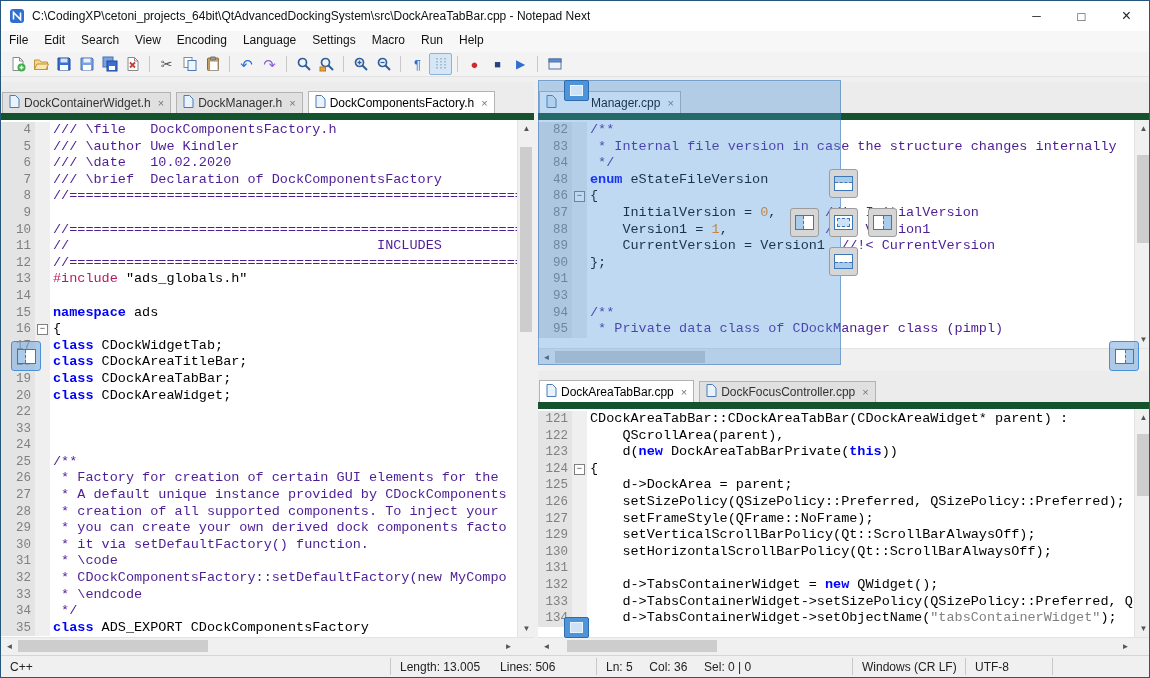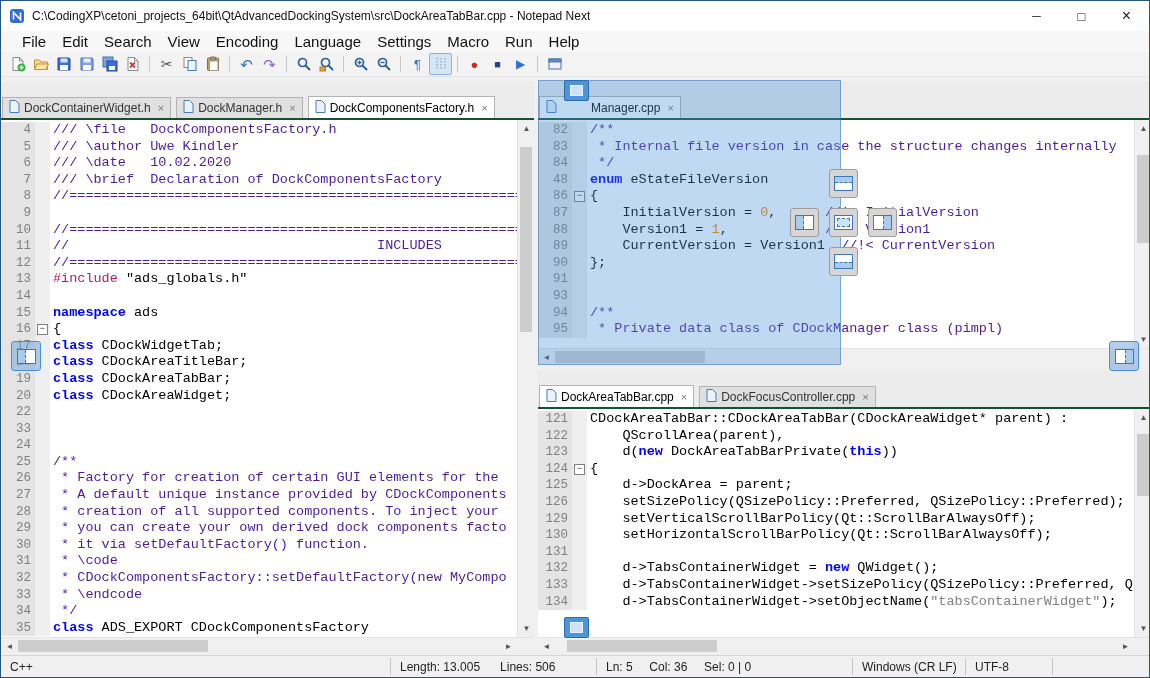--- a/index.html
+++ b/index.html
@@ -10,39 +10,39 @@
   
   .titlebar{height:30px;background:#fff;display:flex;align-items:center;padding-left:8px;flex:none}
   .app-icon{width:16px;height:16px;flex:none}
   .title-text{font-size:12px;color:#111;margin-left:7px;white-space:nowrap;overflow:hidden}
   .win-btns{margin-left:auto;display:flex;height:100%;flex:none}
   .win-btn{width:45px;height:100%;display:flex;align-items:center;justify-content:center;font-size:12px;color:#222}
   .win-btn.max{font-size:13px}
   .win-btn.close{font-size:16px}
 
   
-  .menubar{height:21px;background:#f7f7f7;display:flex;font-size:15px;padding-left:13px;flex:none}
+  .menubar{height:21px;background:#f7f7f7;display:flex;font-size:12px;padding-left:0;flex:none}
   .menu-item{padding:2px 8px;color:#111;white-space:nowrap}
 
   
   .toolbar{height:25px;background:#f3f3f3;border-bottom:1px solid #e2e2e2;display:flex;align-items:center;padding-left:5px;flex:none}
   .tb-btn{width:23px;height:22px;display:flex;align-items:center;justify-content:center;border:1px solid transparent;border-radius:2px}
   .tb-btn.pressed{background:#d6e6f5;border-color:#8ab4dd}
   .tb-sep{width:1px;height:16px;background:#c9c9c9;margin:0 5px}
   .ic{width:16px;height:16px;display:block}
   .glyph{line-height:1;display:block}
 
   
   .main{position:relative;flex:1;background:#f0f0f0;overflow:hidden}
   .pane{position:absolute;background:#fff;display:flex;flex-direction:column;overflow:hidden}
   .pane-left{left:0;top:5px;width:533px;height:572px}
   .pane-topright{left:537px;top:5px;width:613px;height:283px}
   .pane-bottomright{left:537px;top:294px;width:613px;height:283px}
 
-  .tabbar{height:38px;background:#ececec;border-bottom:2px solid #14532d;display:flex;align-items:flex-end;gap:5px;padding-left:1px;flex:none}
+  .tabbar{height:38px;background:#ececec;border-bottom:7px solid #14532d;display:flex;align-items:flex-end;gap:5px;padding-left:1px;flex:none}
   .tab{height:21px;display:flex;align-items:center;gap:4px;padding:0 6px;background:#e0e0e0;border:1px solid #b3b3b3;border-bottom:none;font-size:12px;color:#333;white-space:nowrap}
   .tab.active{background:#fff;color:#000;height:22px}
   .tab-close{color:#777;font-size:11px;margin-left:3px}
   .ghost-gap{width:26px;display:inline-block}
 
   .editor{flex:1;display:flex;min-height:0}
   .lines{flex:1;overflow:hidden;background:#fff;font-family:"Liberation Mono","DejaVu Sans Mono",monospace;font-size:13.5px;line-height:16.6px;padding-top:2px}
   .line{display:flex;height:16.6px;white-space:pre}
   .ln{width:34px;background:#e4e4e4;color:#808080;text-align:right;padding-right:4px;font-size:12.5px;flex:none}
   .foldcol{width:15px;background:#efefef;flex:none;display:flex;align-items:center;justify-content:center}
@@ -403,20 +403,21 @@
           </div>
         </div>
       <div class="editor">
         <div class="lines">
             <div class="line"><span class="ln">121</span><span class="foldcol"></span><span class="codeln"><span class="tk-p">CDockAreaTabBar::CDockAreaTabBar(CDockAreaWidget* parent) :</span></span></div>
             <div class="line"><span class="ln">122</span><span class="foldcol"></span><span class="codeln"><span class="tk-p">    QScrollArea(parent),</span></span></div>
             <div class="line"><span class="ln">123</span><span class="foldcol"></span><span class="codeln"><span class="tk-p">    d(</span><span class="tk-k">new</span><span class="tk-p"> DockAreaTabBarPrivate(</span><span class="tk-k">this</span><span class="tk-p">))</span></span></div>
             <div class="line"><span class="ln">124</span><span class="foldcol"><span class="fold-box">−</span></span><span class="codeln"><span class="tk-p">{</span></span></div>
             <div class="line"><span class="ln">125</span><span class="foldcol"></span><span class="codeln"><span class="tk-p">    d-&gt;DockArea = parent;</span></span></div>
             <div class="line"><span class="ln">126</span><span class="foldcol"></span><span class="codeln"><span class="tk-p">    setSizePolicy(QSizePolicy::Preferred, QSizePolicy::Preferred);</span></span></div>
+            <div class="line"><span class="ln">127</span><span class="foldcol"></span><span class="codeln"><span class="tk-p">    setFrameStyle(QFrame::NoFrame);</span></span></div>
             <div class="line"><span class="ln">129</span><span class="foldcol"></span><span class="codeln"><span class="tk-p">    setVerticalScrollBarPolicy(Qt::ScrollBarAlwaysOff);</span></span></div>
             <div class="line"><span class="ln">130</span><span class="foldcol"></span><span class="codeln"><span class="tk-p">    setHorizontalScrollBarPolicy(Qt::ScrollBarAlwaysOff);</span></span></div>
             <div class="line"><span class="ln">131</span><span class="foldcol"></span><span class="codeln"></span></div>
             <div class="line"><span class="ln">132</span><span class="foldcol"></span><span class="codeln"><span class="tk-p">    d-&gt;TabsContainerWidget = </span><span class="tk-k">new</span><span class="tk-p"> QWidget();</span></span></div>
             <div class="line"><span class="ln">133</span><span class="foldcol"></span><span class="codeln"><span class="tk-p">    d-&gt;TabsContainerWidget-&gt;setSizePolicy(QSizePolicy::Preferred, Q</span></span></div>
             <div class="line"><span class="ln">134</span><span class="foldcol"></span><span class="codeln"><span class="tk-p">    d-&gt;TabsContainerWidget-&gt;setObjectName(</span><span class="tk-s">"tabsContainerWidget"</span><span class="tk-p">);</span></span></div>
           </div>
         <div class="vscroll">
           <div class="sb-btn">▲</div>
           <div class="sb-track">

